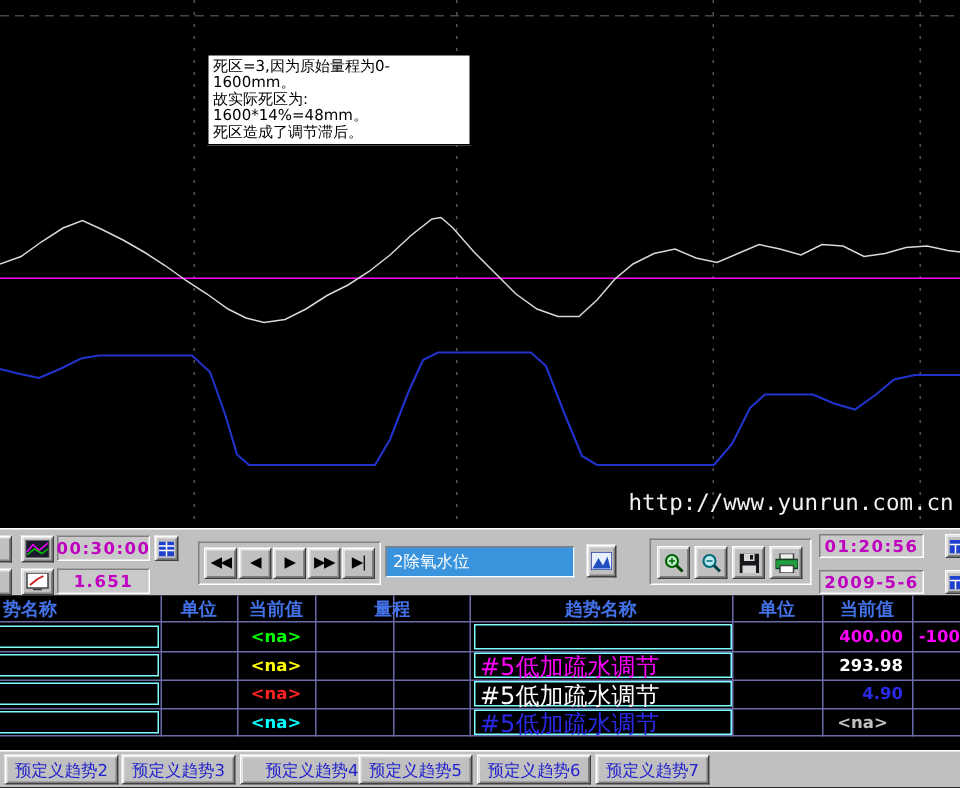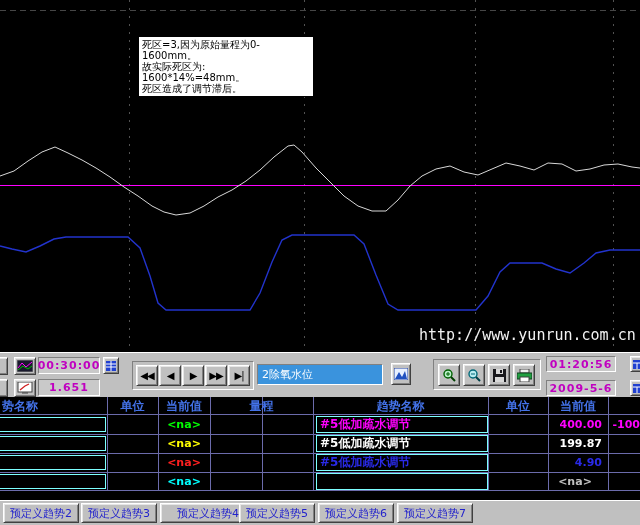--- a/index.html
+++ b/index.html
@@ -16,22 +16,22 @@
          box-sizing:border-box;display:flex;align-items:center;justify-content:center;}
   .groupframe{border-top:1px solid #808080;border-left:1px solid #808080;
          border-right:1px solid #ffffff;border-bottom:1px solid #ffffff;box-sizing:border-box;}
   .magfield{color:#c000c0;font-size:11px;font-weight:bold;letter-spacing:1px;}
   .navglyph{font-size:10px;color:#000;letter-spacing:-1px;}
   .hline{position:absolute;height:1px;background:#6b6bab;left:0;width:640px;}
   .vline{position:absolute;width:1px;background:#6b6bab;top:0;height:94px;}
   .hdr{position:absolute;top:0;height:18px;line-height:18px;font-size:12px;font-weight:bold;
        color:#4372e8;text-align:center;}
   .cyanbox{position:absolute;border:1px solid #7dffff;box-sizing:border-box;}
-  .cellname{position:absolute;font-size:12px;font-weight:bold;line-height:19px;
-            white-space:nowrap;overflow:hidden;}
+  .cellname{position:absolute;font-size:16px;font-weight:normal;line-height:19px;
+            white-space:nowrap;overflow:hidden;margin-top:20px;}
   .cellval{position:absolute;font-size:11px;font-weight:bold;line-height:19px;}
   .tab{position:absolute;top:2px;height:20px;font-size:11px;color:#2222cc;}
   .toolbar-icon svg{display:block;}
 </style>
 </head>
 <body>
 
 <div id="screen">
 
   <div class="abs" style="left:0;top:0;width:640px;height:352px;">
@@ -219,21 +219,21 @@
     <div class="cyanbox" style="left:316px;top:38px;width:172px;height:17px;"></div>
     <div class="cyanbox" style="left:316px;top:57px;width:172px;height:17px;"></div>
     <div class="cyanbox" style="left:316px;top:76px;width:172px;height:17px;"></div>
 
     <div class="cellname" style="left: 320px; top: 18px; width: 166px; color: rgb(255, 0, 255);">#5低加疏水调节</div>
     <div class="cellname" style="left: 320px; top: 37px; width: 166px; color: rgb(255, 255, 255);">#5低加疏水调节</div>
     <div class="cellname" style="left: 320px; top: 56px; width: 166px; color: rgb(42, 42, 232);">#5低加疏水调节</div>
     <div class="cellname" style="left: 320px; top: 75px; width: 166px; color: rgb(192, 192, 192);"></div>
 
     <div class="cellval" style="left: 548px; top: 18px; width: 54px; text-align: right; color: rgb(255, 0, 255);">400.00</div>
-    <div class="cellval" style="left: 548px; top: 37px; width: 54px; text-align: right; color: rgb(255, 255, 255);">199.87</div>
+    <div class="cellval" style="left: 548px; top: 37px; width: 54px; text-align: right; color: rgb(255, 255, 255);">293.98</div>
     <div class="cellval" style="left: 548px; top: 56px; width: 54px; text-align: right; color: rgb(42, 42, 232);">4.90</div>
     <div class="cellval" style="left: 548px; top: 75px; width: 54px; text-align: center; color: rgb(192, 192, 192);">&lt;na&gt;</div>
 
     <div class="cellval" style="left: 612px; top: 18px; width: 28px; text-align: right; color: rgb(255, 0, 255);">-100</div>
   </div>
 
   <div class="abs" style="left:0;top:500px;width:640px;height:25px;background:#c0c0c0;border-top:1px solid #ffffff;box-sizing:border-box;padding-left:28px;">
     <div class="tab btn3d" style="left:3px;width:76px;">预定义趋势2</div>
     <div class="tab btn3d" style="left:81px;width:76px;">预定义趋势3</div>
     <div class="tab btn3d" style="left:160px;width:96px;">预定义趋势4</div>

